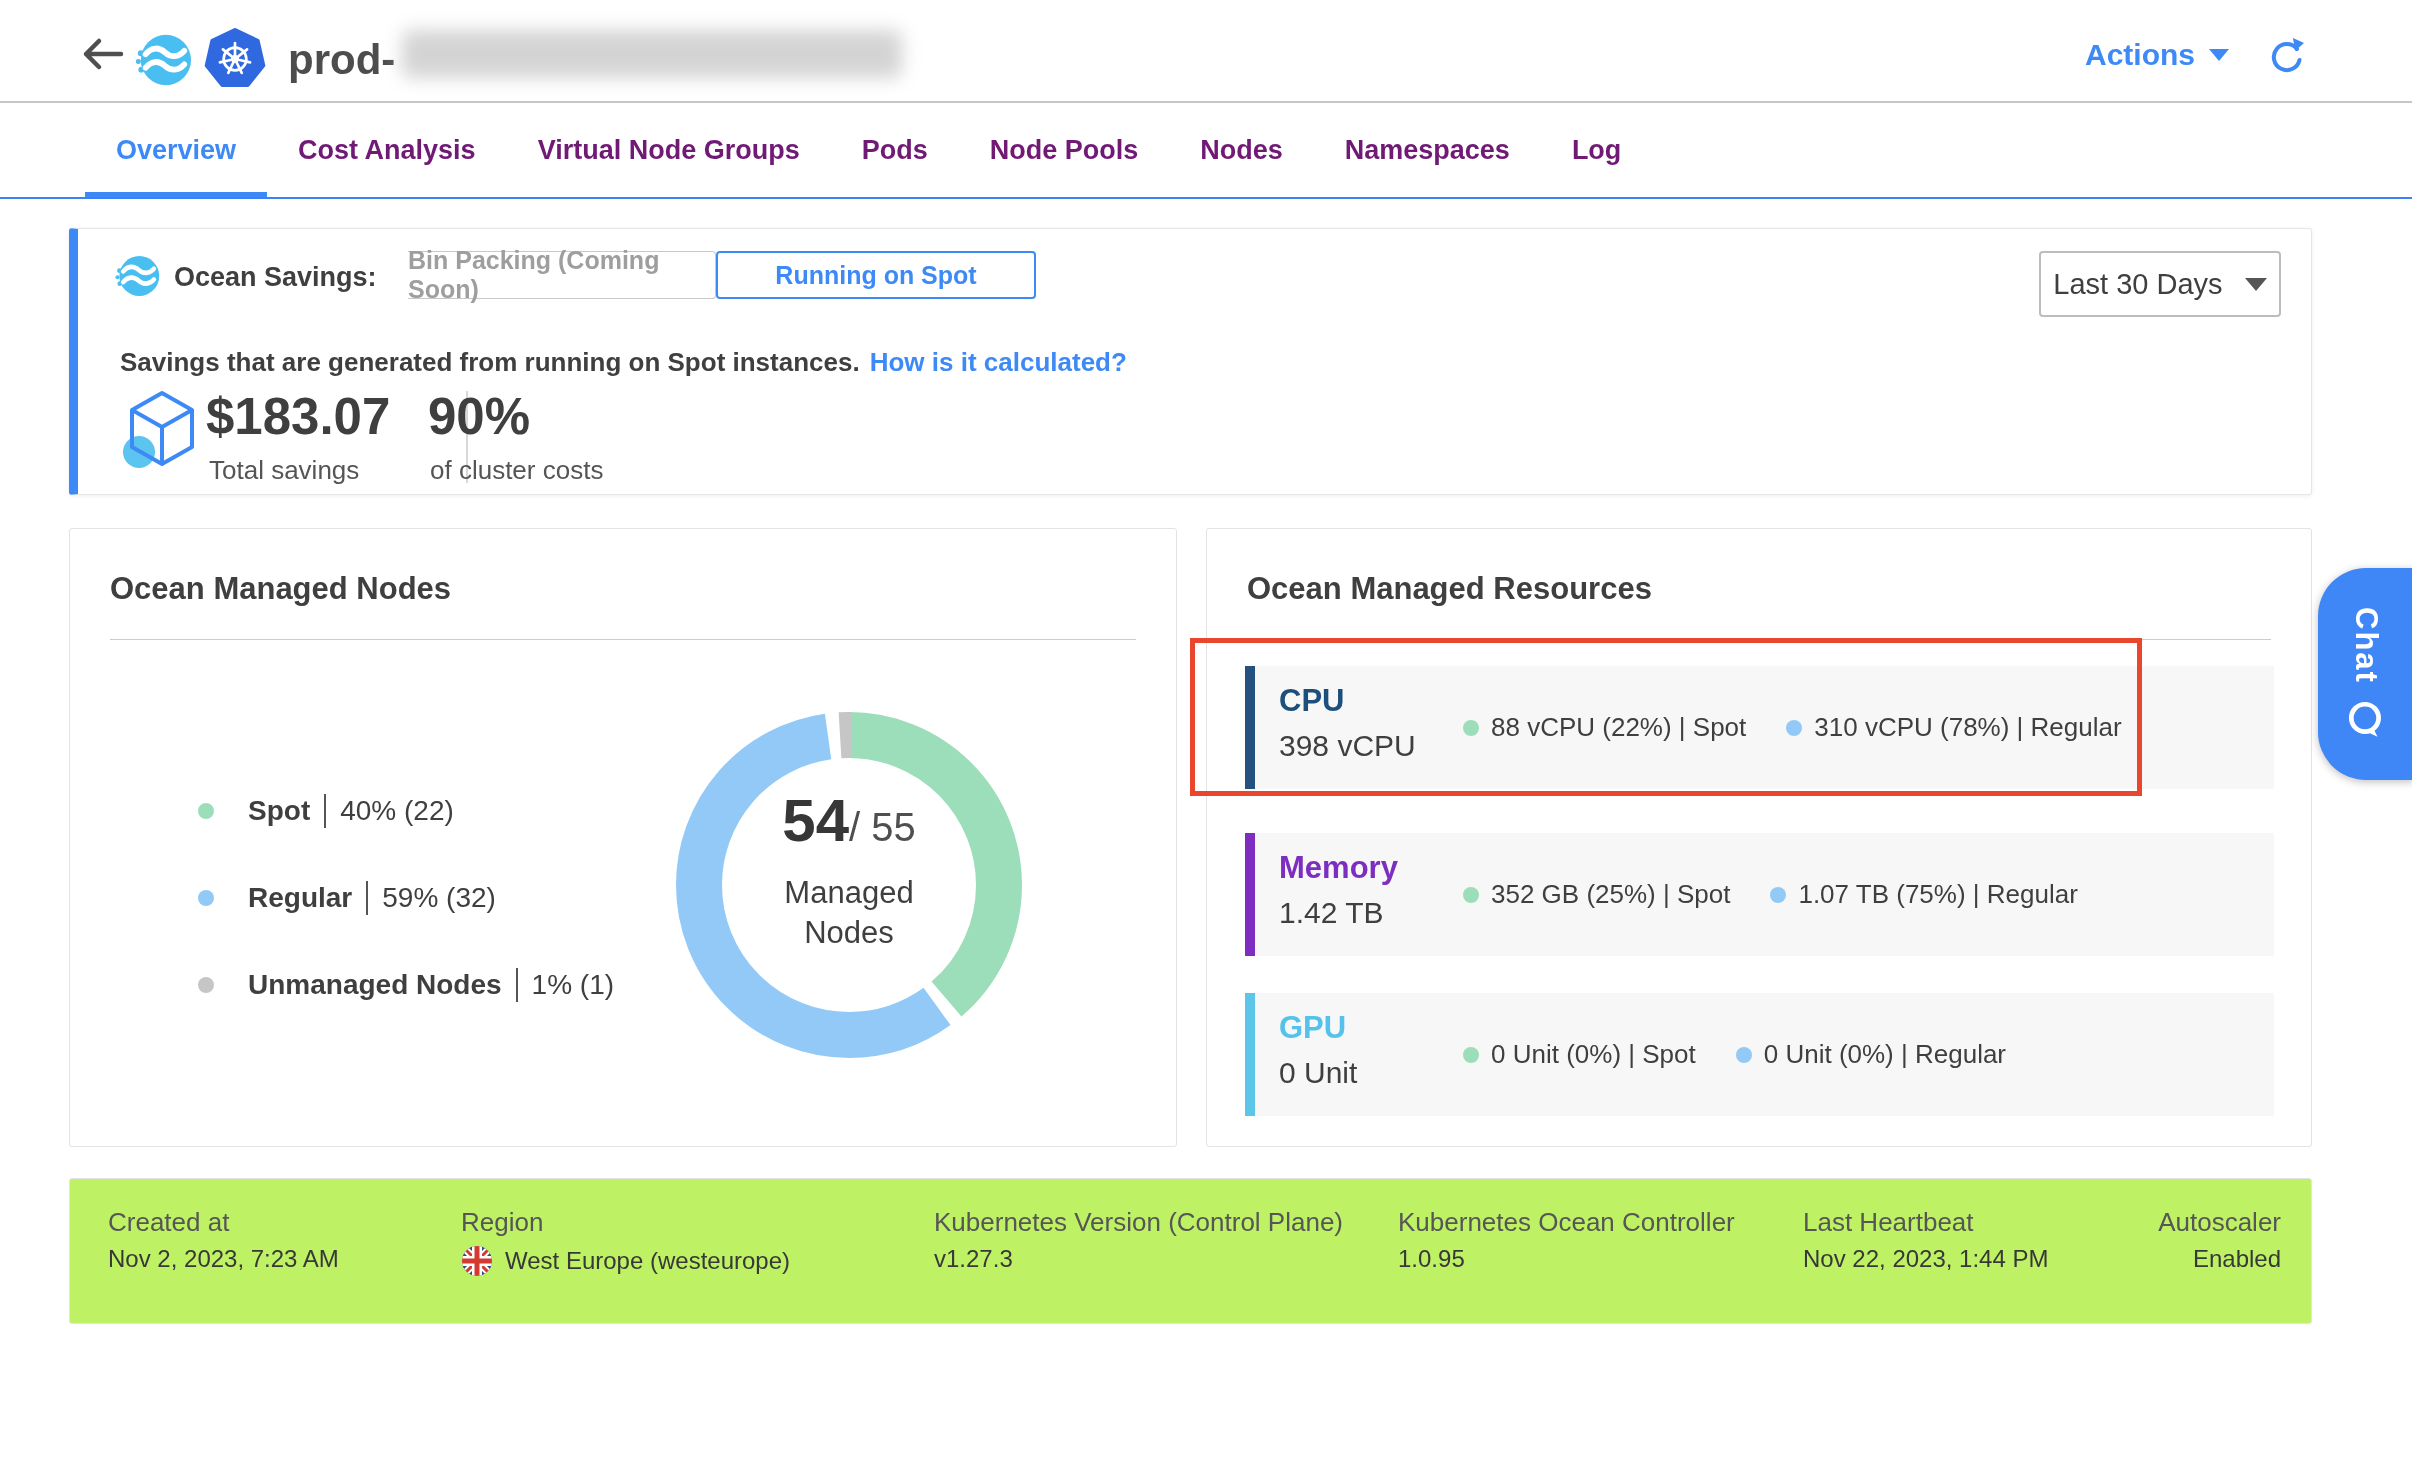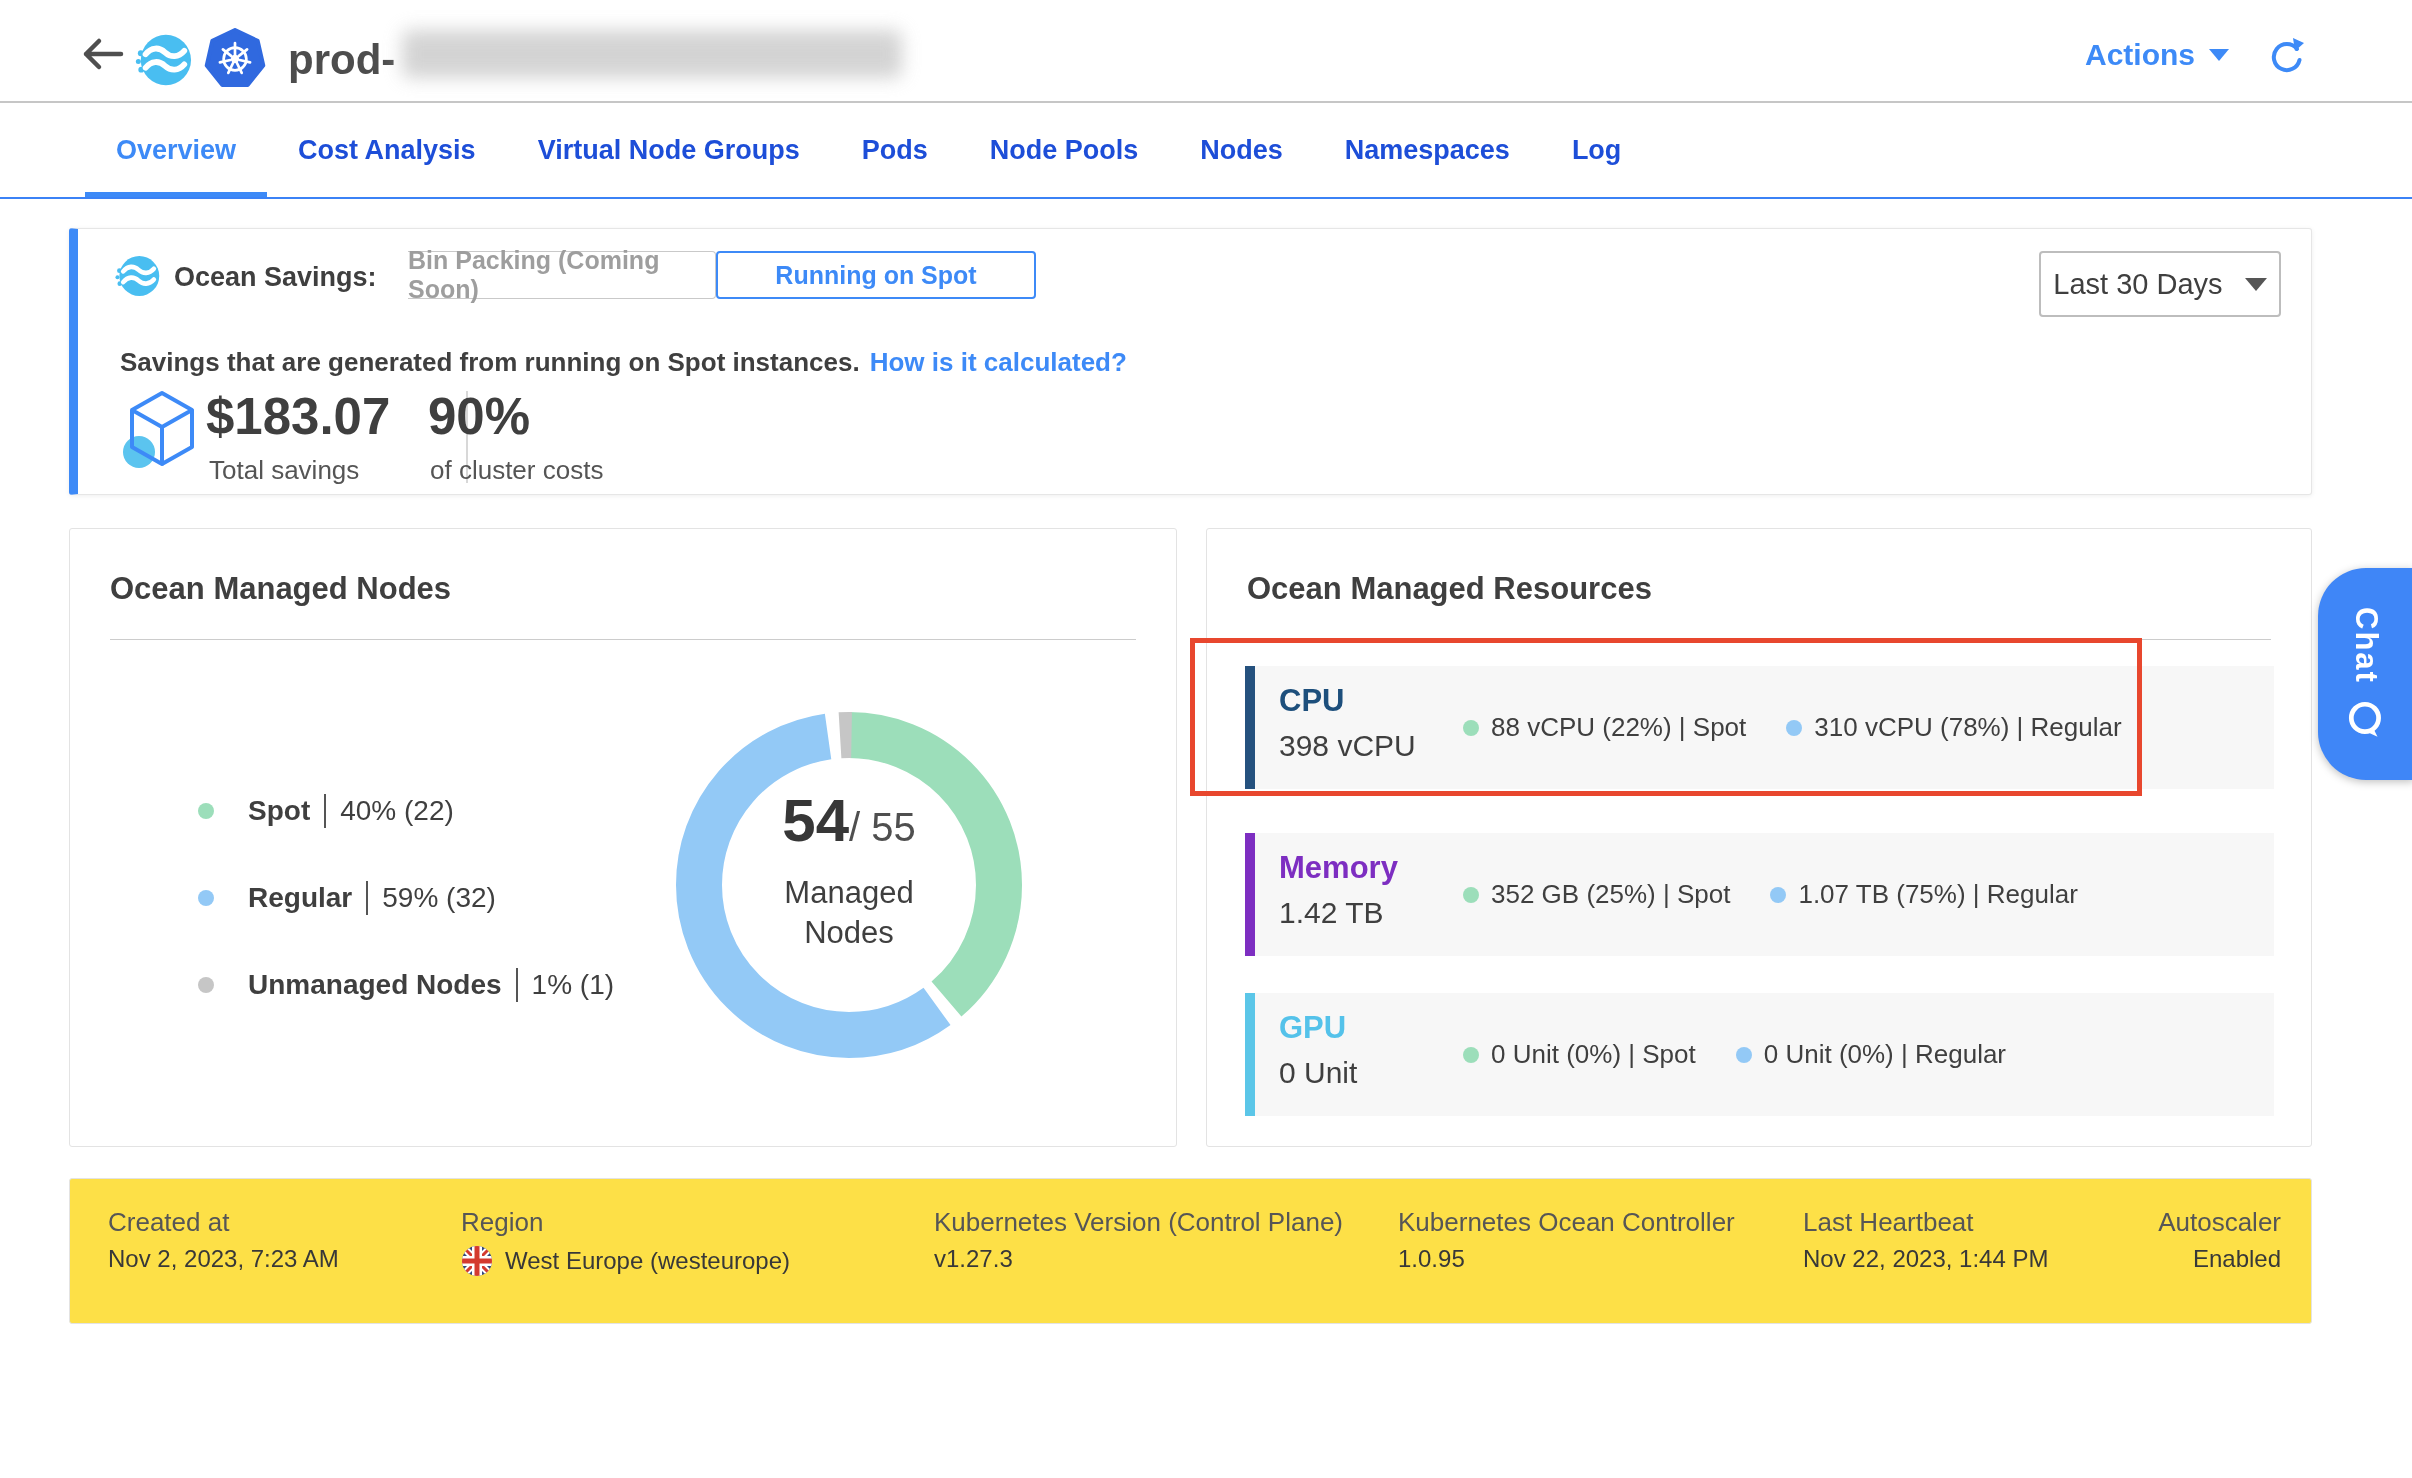--- a/index.html
+++ b/index.html
@@ -13,21 +13,21 @@
   .logo-k8s{position:absolute;left:204px;top:28px;width:62px;height:62px;}
   .cluster-title{position:absolute;left:288px;top:36px;font-size:42px;font-weight:700;color:#4d4d4d;}
   .redacted{position:absolute;left:402px;top:30px;width:500px;height:48px;background:#c9c9c9;border-radius:8px;filter:blur(9px);opacity:.8;}
   .actions{position:absolute;left:2085px;top:38px;display:flex;align-items:center;gap:14px;cursor:pointer;}
   .actions span{font-size:30px;font-weight:700;color:#3d8af7;}
   .caret-dn{width:0;height:0;border-left:10px solid transparent;border-right:10px solid transparent;border-top:12px solid #3d8af7;}
   .refresh{position:absolute;left:2266px;top:36px;width:40px;height:40px;cursor:pointer;}
 
   
   .tabs{position:absolute;left:0;top:103px;width:2412px;height:96px;border-bottom:2px solid #3b82f6;display:flex;align-items:stretch;padding-left:85px;box-sizing:border-box;}
-  .tab{display:flex;align-items:center;padding:0 31px;font-size:27px;font-weight:600;color:#1d4ed8;cursor:pointer;white-space:nowrap;}
+  .tab{display:flex;align-items:center;padding:0 31px;font-size:27px;font-weight:600;color:#701a75;cursor:pointer;white-space:nowrap;}
   .tab.active{color:#3d8af7;box-shadow:inset 0 -5px 0 #3d8af7;}
 
   
   .banner{position:absolute;left:69px;top:228px;width:2243px;height:267px;background:#fff;border:1px solid #e6e6e6;border-left:9px solid #3d8af7;border-radius:3px;box-shadow:0 1px 5px rgba(0,0,0,.07);box-sizing:border-box;}
   .banner .wave-sm{position:absolute;left:36px;top:24px;width:46px;height:46px;}
   .banner-label{position:absolute;left:96px;top:33px;font-size:27px;font-weight:700;color:#3f3f3f;}
   .toggle{position:absolute;left:330px;top:22px;display:flex;}
   .tbtn{height:48px;display:flex;align-items:center;justify-content:center;font-size:25px;font-weight:700;box-sizing:border-box;background:#fff;}
   .tbtn.on{width:320px;border:2px solid #3d8af7;color:#3d8af7;border-radius:4px;z-index:2;cursor:pointer;}
   .tbtn.off{width:308px;border:1px solid #c9c9c9;border-left:none;color:#9e9e9e;border-radius:0 4px 4px 0;cursor:default;}
@@ -68,21 +68,21 @@
   .res-bar{width:10px;height:123px;flex:0 0 10px;}
   .res-name{position:absolute;left:34px;top:17px;font-size:31px;font-weight:700;}
   .res-total{position:absolute;left:34px;top:63px;font-size:30px;color:#3f3f3f;}
   .res-details{position:absolute;left:218px;top:0;height:123px;display:flex;align-items:center;gap:40px;}
   .det{display:flex;align-items:center;gap:12px;font-size:26px;color:#3f3f3f;white-space:nowrap;}
 
   
   .annotate{position:absolute;left:1190px;top:638px;width:952px;height:158px;border:5px solid #e8472e;box-sizing:border-box;pointer-events:none;z-index:50;}
 
   
-  .footer{position:absolute;left:69px;top:1178px;width:2243px;height:146px;background:#fde047;border:1px solid #e3e3e3;border-radius:3px;box-sizing:border-box;}
+  .footer{position:absolute;left:69px;top:1178px;width:2243px;height:146px;background:#bef264;border:1px solid #e3e3e3;border-radius:3px;box-sizing:border-box;}
   .fcol{position:absolute;top:0;height:146px;}
   .flabel{position:absolute;top:28px;font-size:26px;color:#565656;white-space:nowrap;}
   .fvalue{position:absolute;top:66px;font-size:24px;font-weight:400;color:#383838;white-space:nowrap;display:flex;align-items:center;gap:12px;}
   .fcol.right .flabel,.fcol.right .fvalue{right:0;}
 
   
   .chat{position:absolute;left:2318px;top:568px;width:96px;height:212px;background:#3f86f7;border-radius:48px 0 0 48px;box-shadow:0 2px 8px rgba(0,0,0,.25);display:flex;flex-direction:column;align-items:center;justify-content:center;gap:16px;cursor:pointer;}
   .chat-label{writing-mode:vertical-rl;color:#fff;font-size:31px;font-weight:700;letter-spacing:2px;}
 </style>
 </head>

